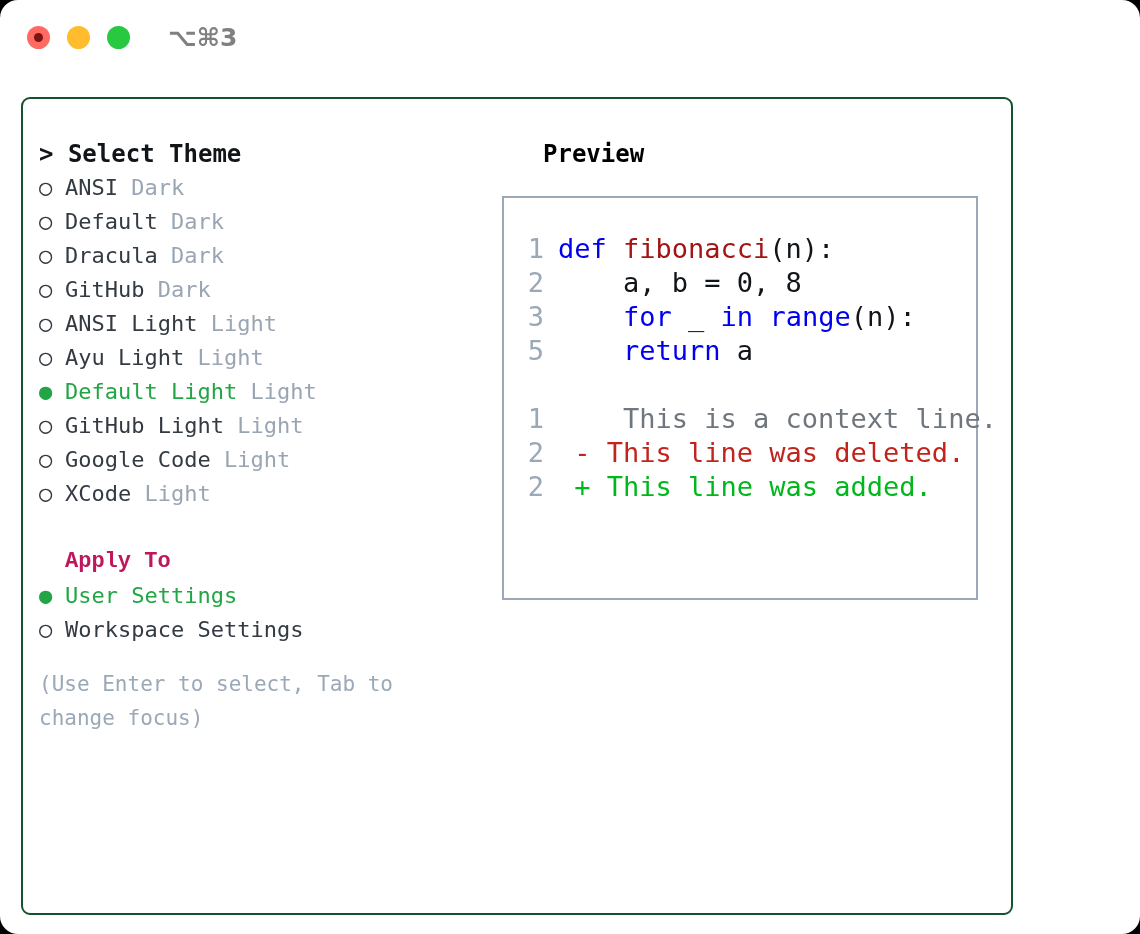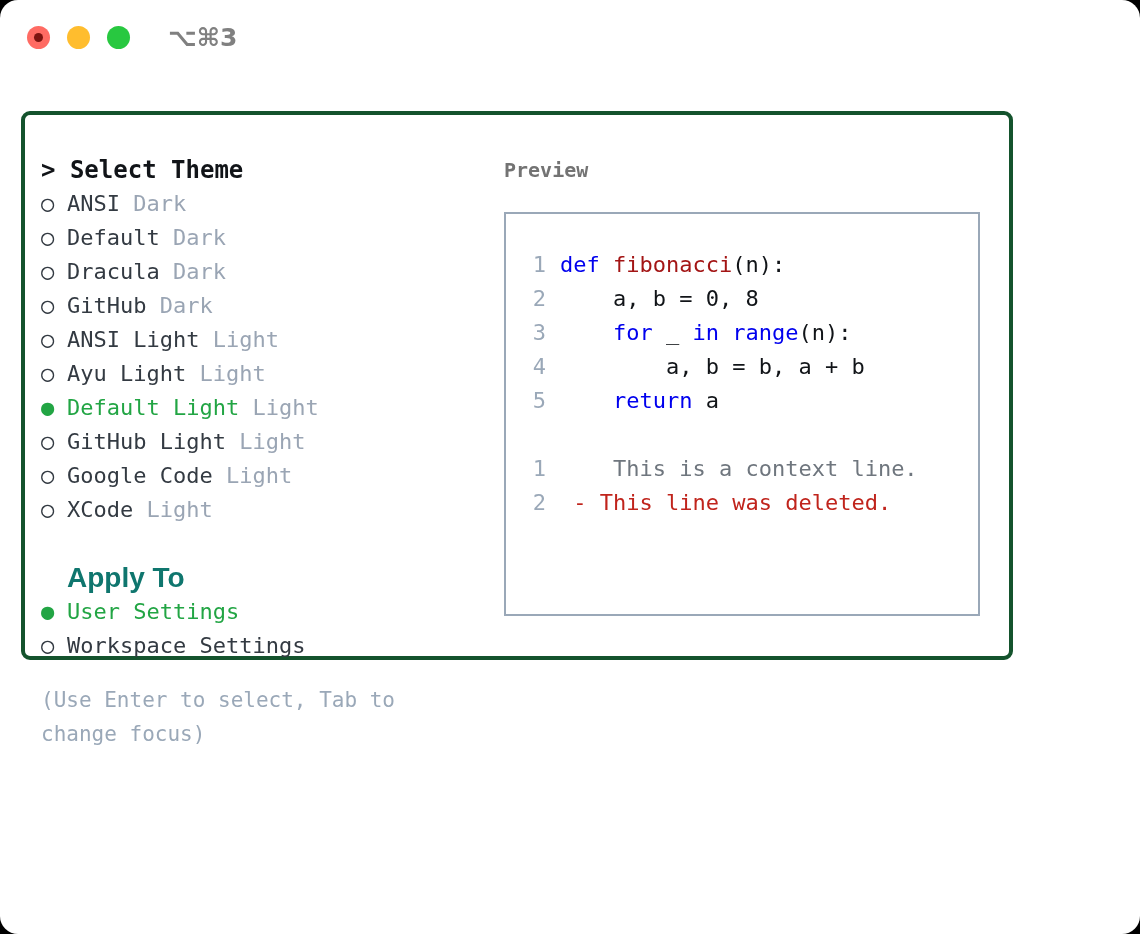--- a/index.html
+++ b/index.html
@@ -57,24 +57,24 @@
     font-weight: bold;
     color: #808080;
     letter-spacing: 0px;
     line-height: 32px;
   }
 
   
   .panel {
     position: absolute;
     left: 21px;
-    top: 111px;
+    top: 97px;
     width: 992px;
-    height: 549px;
-    border: 4px solid #14532d;
+    height: 818px;
+    border: 2px solid #14532d;
     border-radius: 9px;
     box-sizing: border-box;
     background: #ffffff;
   }
 
   
   .left-col {
     position: absolute;
     left: 16px;
     top: 38px;
@@ -104,24 +104,24 @@
   .opt-row.selected .opt-label {
     color: #22a544;
   }
   .opt-suffix {
     color: #9aa5b4;
   }
   .section-gap {
     height: 34px;
   }
   .section-header {
-    font-family: Liberation Sans, sans-serif;
-    font-size: 28px;
-    font-weight: bold;
-    color: #0f766e;
+    font-family: Liberation Mono, monospace;
+    font-size: 22px;
+    font-weight: bold;
+    color: #be185d;
     line-height: 34px;
     white-space: pre;
     padding-left: 26px;
   }
   .hint {
     font-family: "DejaVu Sans Mono", monospace;
     font-size: 21px;
     line-height: 34px;
     color: #9aa8b8;
     width: 400px;
@@ -131,44 +131,45 @@
 
   
   .right-col {
     position: absolute;
     left: 479px;
     top: 38px;
     width: 490px;
   }
   .preview-title {
     font-family: "DejaVu Sans Mono", monospace;
-    font-size: 20px;
-    font-weight: bold;
-    color: #737373;
-    line-height: 34px;
-    white-space: pre;
+    font-size: 24px;
+    font-weight: bold;
+    color: #000000;
+    line-height: 34px;
+    white-space: pre;
+    margin-left: 41px;
   }
   .preview-box {
     margin-top: 25px;
     width: 476px;
     height: 404px;
     border: 2px solid #9aa8b8;
     box-sizing: border-box;
     background: #ffffff;
     position: relative;
   }
   .code-area {
     position: absolute;
     left: 0;
     top: 34px;
     width: 100%;
   }
   .code-line {
     font-family: "DejaVu Sans Mono", monospace;
-    font-size: 22px;
+    font-size: 27px;
     line-height: 34px;
     white-space: pre;
     color: #111418;
   }
   .lineno {
     display: inline-block;
     width: 40px;
     text-align: right;
     color: #9aa8b8;
     padding-right: 14px;
@@ -225,26 +226,26 @@
 
     <div class="right-col">
       <div class="preview-title">Preview</div>
 
       <div class="preview-box">
         <div class="code-area">
           <div id="code-lines">
               <div class="code-line"><span class="lineno">1</span><span class="tok-kw">def </span><span class="tok-fn">fibonacci</span><span class="tok-plain">(n):</span></div>
               <div class="code-line"><span class="lineno">2</span><span class="tok-plain">    a, b = 0, 8</span></div>
               <div class="code-line"><span class="lineno">3</span><span class="tok-plain">    </span><span class="tok-kw">for</span><span class="tok-plain"> _ </span><span class="tok-kw">in</span><span class="tok-plain"> </span><span class="tok-kw">range</span><span class="tok-plain">(n):</span></div>
-              <div class="code-line"><span class="lineno">4</span><span class="tok-plain">        a, b = b, a + b</span></div>
               <div class="code-line"><span class="lineno">5</span><span class="tok-plain">    </span><span class="tok-kw">return</span><span class="tok-plain"> a</span></div>
             </div>
           <div class="blank-line"></div>
           <div id="diff-lines">
               <div class="code-line"><span class="lineno">1</span><span class="diff-ctx">    This is a context line.</span></div>
               <div class="code-line"><span class="lineno">2</span><span class="diff-del"> - This line was deleted.</span></div>
+              <div class="code-line"><span class="lineno">2</span><span class="diff-add"> + This line was added.</span></div>
             </div>
         </div>
       </div>
     </div>
 
   </div>
 </div>
 
 </body></html>

